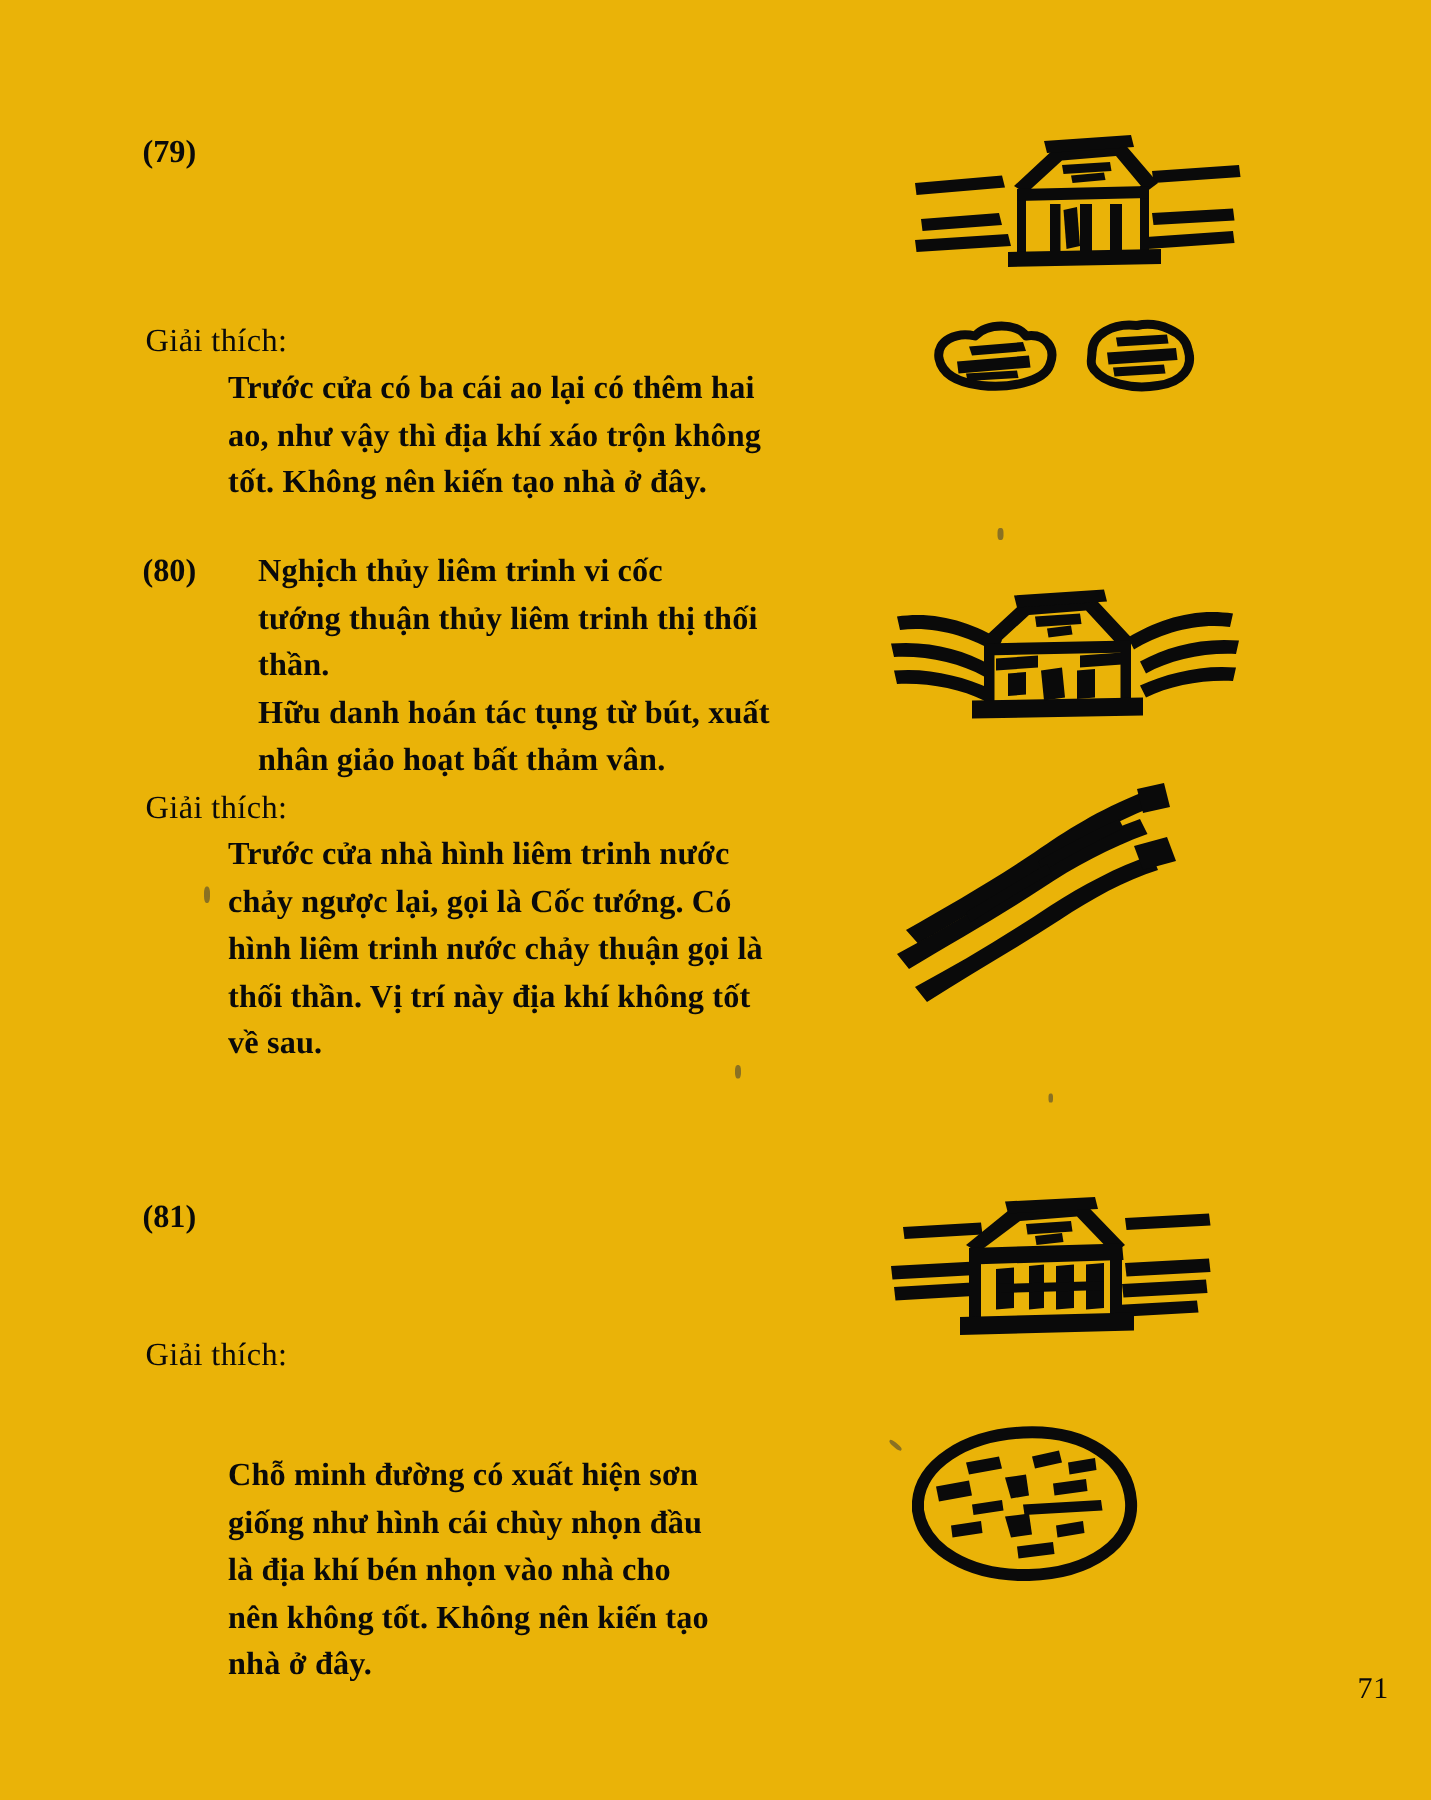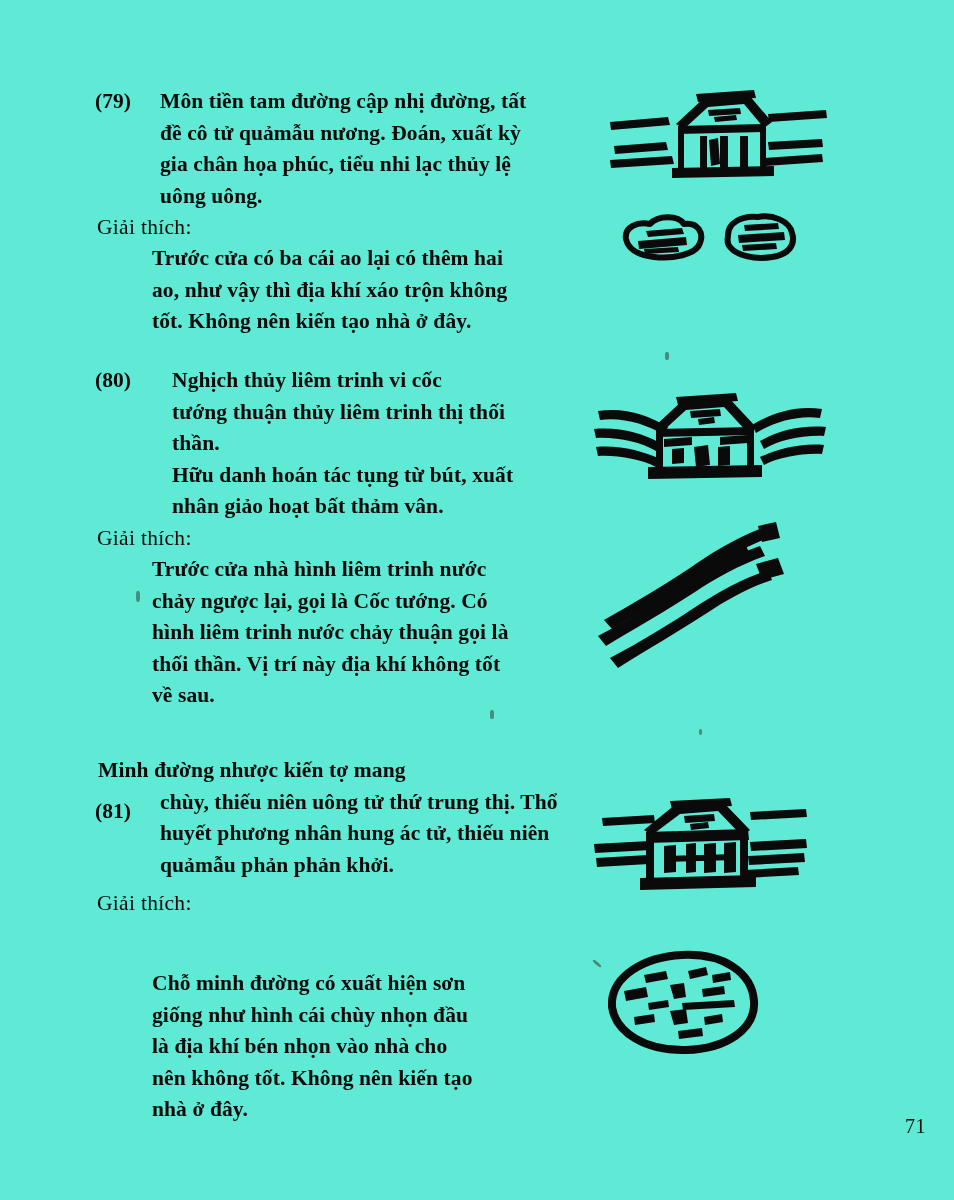--- a/index.html
+++ b/index.html
@@ -14,21 +14,21 @@
     position: relative;
     overflow: hidden;
     font-family: "Liberation Serif", "DejaVu Serif", serif;
     color: #0a0a0a;
     -webkit-font-smoothing: none;
   }
 
   .page {
     position: absolute;
     inset: 0;
-    background: #5eead4;
+    background: #eab308;
   }
 
   
   .entry {
     position: absolute;
   }
 
   .verse, .explain-body {
     font-weight: bold;
     font-size: 21.5px;
@@ -75,24 +75,20 @@
     opacity: .55;
   }
 </style>
 </head>
 <body>
 
 <div class="page">
 
   <div class="verse-num" style="left:95px; top:86px;">(79)</div>
 
-  <div class="entry verse" style="left:160px; top:86px; width:420px;">Môn tiền tam đường cập nhị đường, tất
-đề cô tử quảmẫu nương. Đoán, xuất kỳ
-gia chân họa phúc, tiểu nhi lạc thủy lệ
-uông uông.</div>
 
   <div class="explain-label" style="left:97px; top:212px;">Giải thích:</div>
 
   <div class="entry explain-body" style="left:152px; top:243px; width:430px;">Trước cửa có ba cái ao lại có thêm hai
 ao, như vậy thì địa khí xáo trộn không
 tốt. Không nên kiến tạo nhà ở đây.</div>
 
   <div class="figure" style="left:608px; top:84px;">
     <svg width="220" height="100" viewBox="0 0 220 100" aria-hidden="true">
       <g fill="#0a0a0a">
@@ -200,24 +196,20 @@
         <path d="M52 92 C70 82 88 70 106 60 L109 66 C90 77 72 88 55 99 Z"></path>
 
         <path d="M166 10 L184 6 L188 22 L170 26 Z"></path>
         <path d="M164 48 L186 42 L192 58 L170 64 Z"></path>
       </g>
     </svg>
   </div>
 
   <div class="verse-num" style="left:95px; top:755px;margin-top:41px;">(81)</div>
 
-  <div class="entry verse" style="left:160px; top:755px; width:415px; text-indent:-62px;">Minh đường nhược kiến tợ mang
-chùy, thiếu niên uông tử thứ trung thị. Thổ
-huyết phương nhân hung ác tử, thiếu niên
-quảmẫu phản phản khởi.</div>
 
   <div class="explain-label" style="left:97px; top:888px;">Giải thích:</div>
 
   <div class="entry explain-body" style="left:152px; top:968px; width:420px;">Chỗ minh đường có xuất hiện sơn
 giống như hình cái chùy nhọn đầu
 là địa khí bén nhọn vào nhà cho
 nên không tốt. Không nên kiến tạo
 nhà ở đây.</div>
 
   <div class="figure" style="left:592px; top:794px;">

